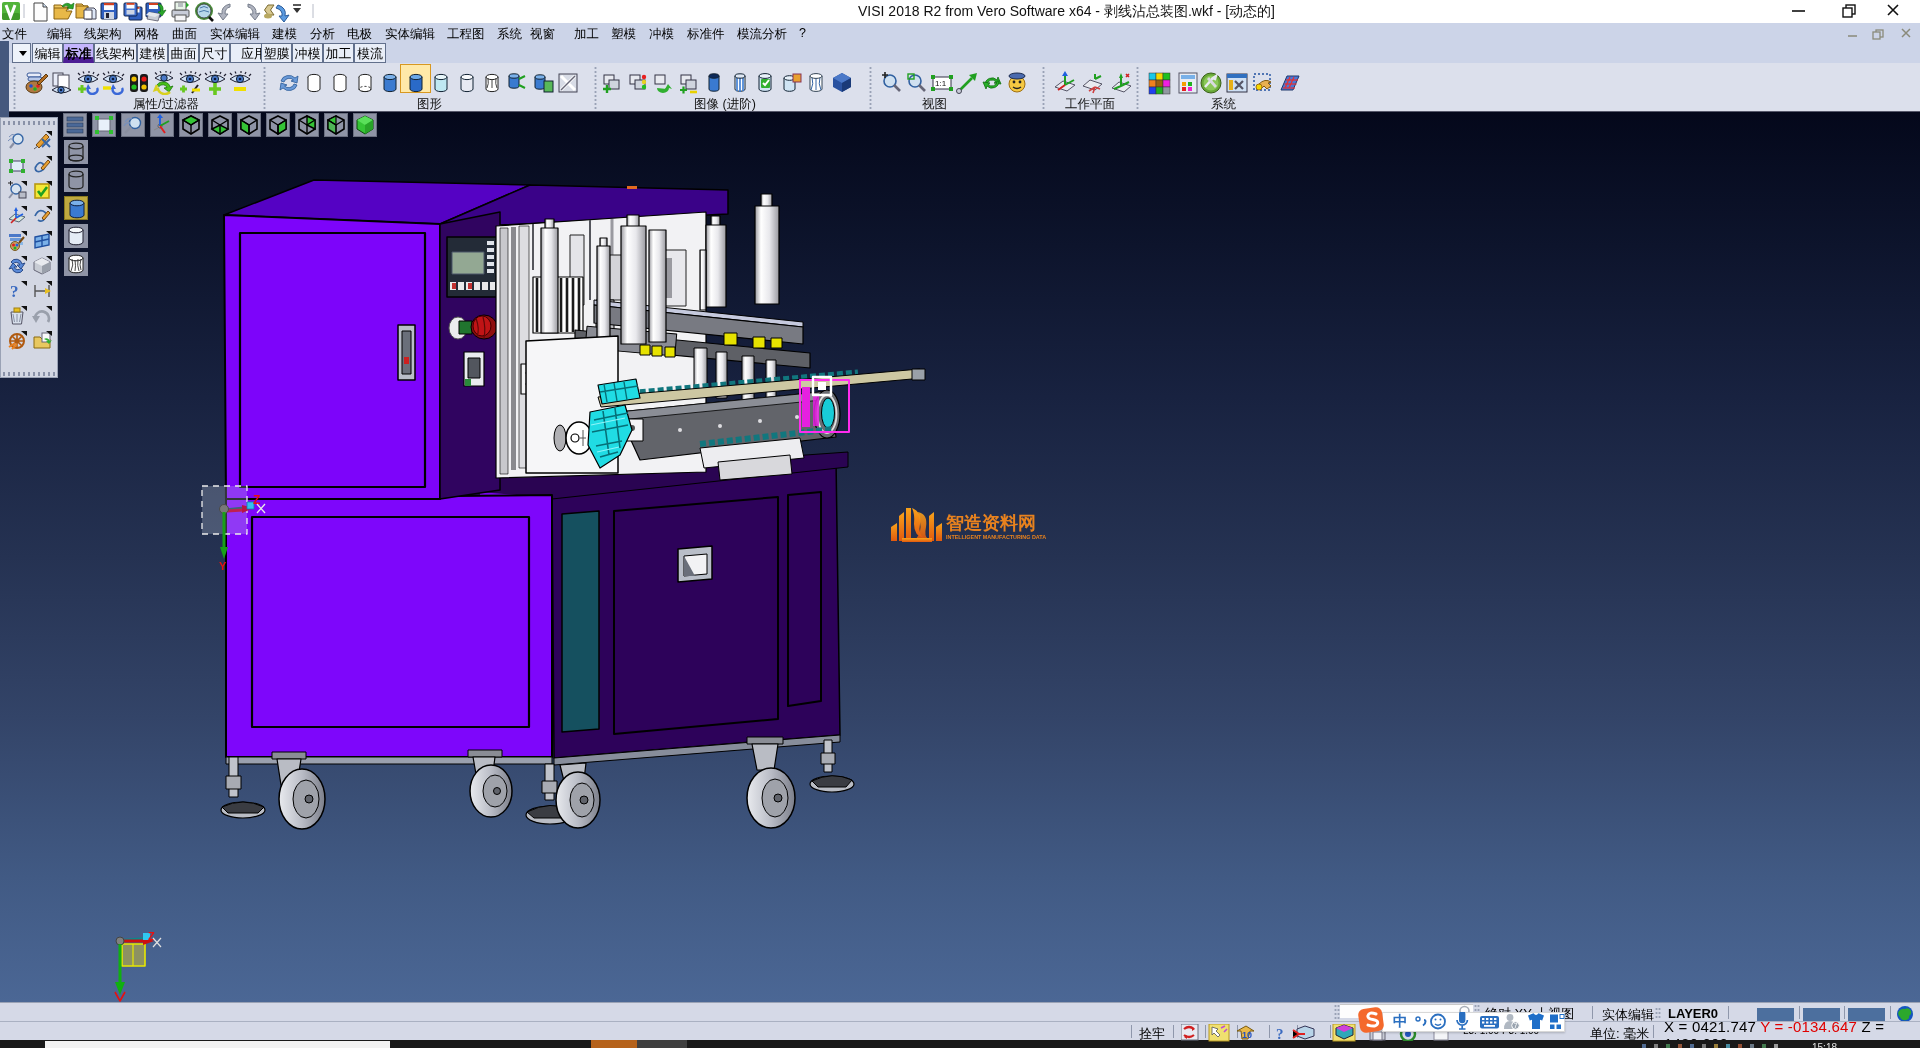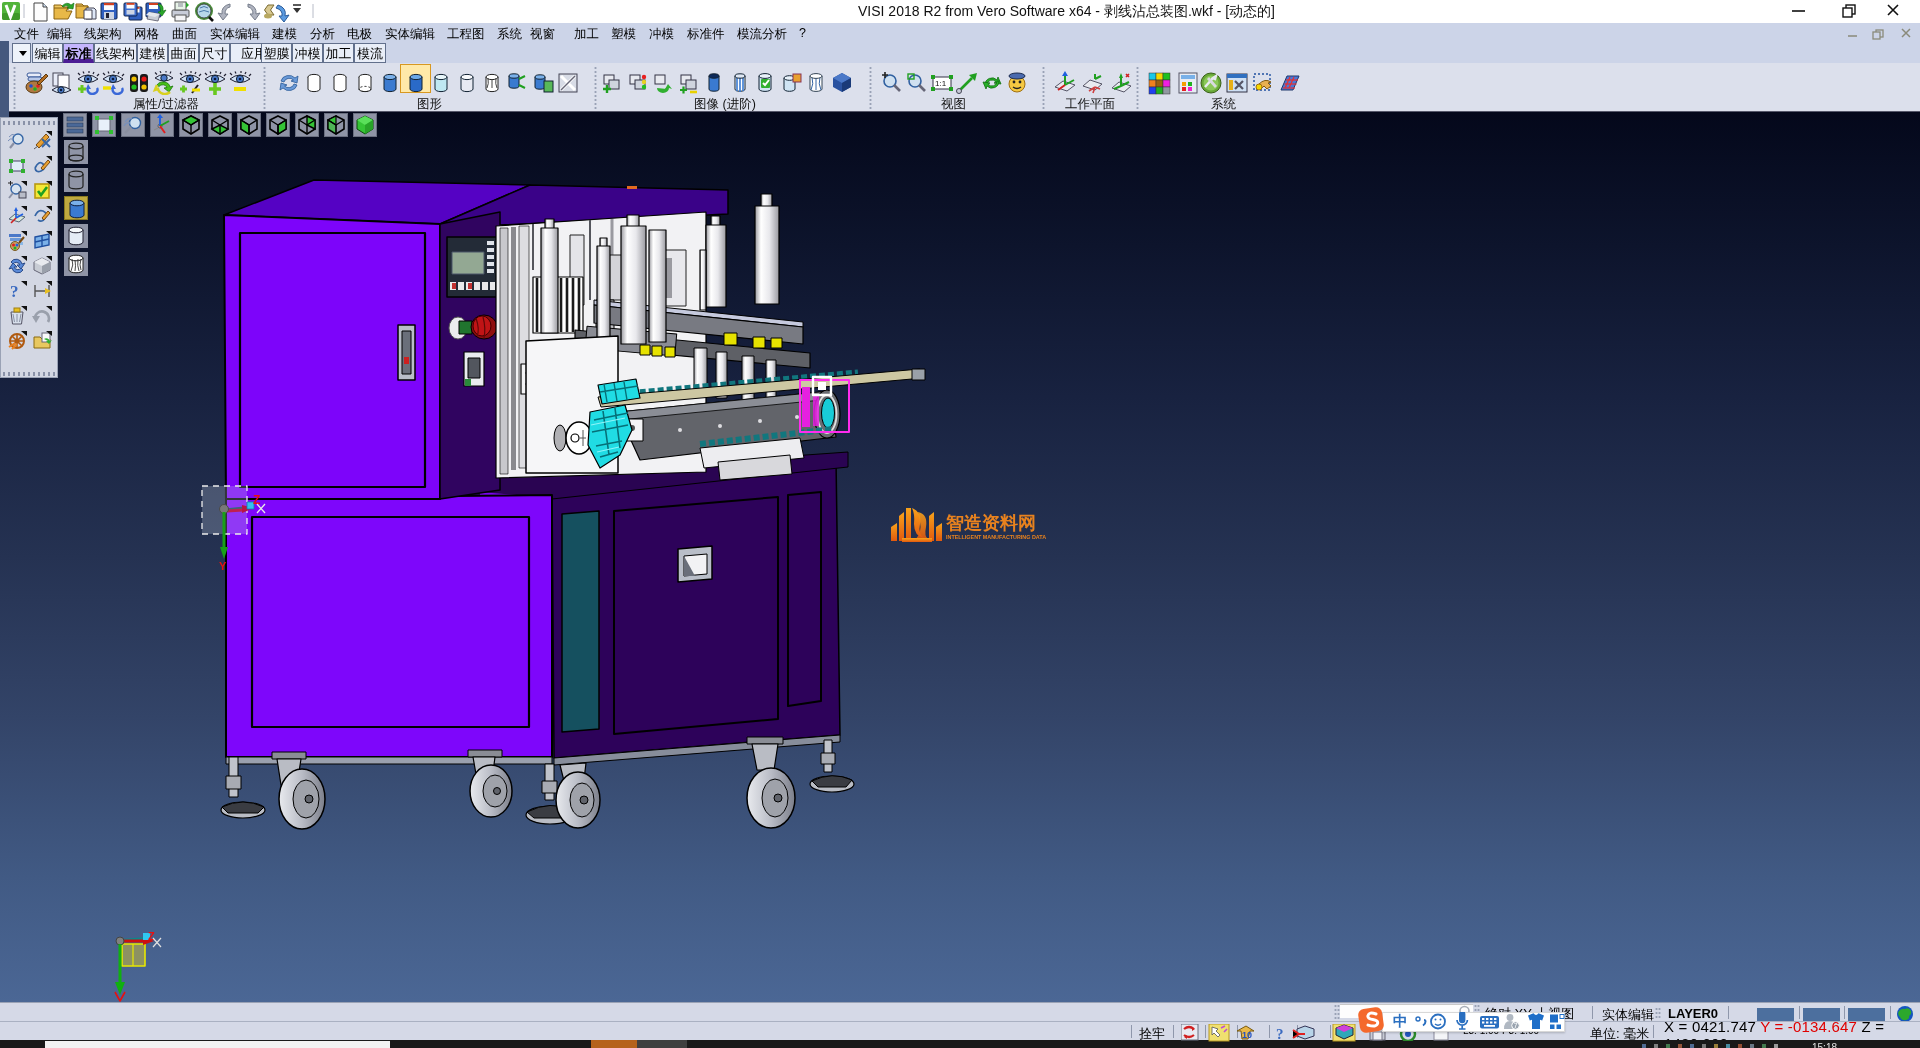--- a/index.html
+++ b/index.html
@@ -4,21 +4,21 @@
 <style>
 *{margin:0;padding:0;box-sizing:border-box;}
 html,body{width:1920px;height:1048px;overflow:hidden;font-family:"Liberation Sans",sans-serif;background:#fff;}
 .abs{position:absolute;}
 #titlebar{position:absolute;left:0;top:0;width:1920px;height:23px;background:#ffffff;}
 #title-text{position:absolute;left:858px;top:3px;font-size:14px;color:#111;white-space:nowrap;}
 #menubar{position:absolute;left:0;top:23px;width:1920px;height:19px;background:#ccd4e8;font-size:12.5px;color:#000;}
 #menubar span{position:absolute;top:3px;}
 #tabrow{position:absolute;left:0;top:42px;width:1920px;height:21px;background:#ccd4e8;}
 .tab{position:absolute;top:1px;height:20px;border:1px solid #62708c;background:#e9eef8;font-size:13px;color:#000;text-align:center;line-height:19px;white-space:nowrap;overflow:visible;}
-.tab.sel{background:#c4b5fd;font-weight:bold;border-bottom:4px solid #4c1d95;}
+.tab.sel{background:#c4b5fd;font-weight:bold;border-bottom:6px solid #4c1d95;}
 #toolbar{position:absolute;left:0;top:63px;width:1920px;height:49px;background:#dce0ec;border-bottom:1px solid #56586a;}
 .glabel{position:absolute;top:33px;font-size:12.5px;color:#111;white-space:nowrap;}
 .gsep{position:absolute;top:3px;height:44px;width:3px;background-image:radial-gradient(circle,#9aa2b6 1px,transparent 1.2px);background-size:3px 4px;}
 .ticon{position:absolute;top:8px;width:24px;height:24px;}
 #viewport{position:absolute;left:0;top:112px;width:1920px;height:890px;background:linear-gradient(180deg,#04081b 0%,#0d142c 15%,#182240 32%,#253252 50%,#334468 68%,#415a84 86%,#4b6795 100%);}
 #statusbar{position:absolute;left:0;top:1002px;width:1920px;height:38px;background:#d5d9e7;border-top:1px solid #9aa2b5;font-size:13px;color:#000;}
 #statusbar .r1{position:absolute;top:0;height:19px;}
 #statusbar .r2{position:absolute;top:19px;height:19px;}
 #sb-divider{position:absolute;top:1021px;left:0;width:1920px;height:1px;background:#aab1c2;}
 #taskbar{position:absolute;left:0;top:1040px;width:1920px;height:8px;background:#191919;}
@@ -86,21 +86,21 @@
 
  <svg class="abs" style="left:1780px;top:0" width="140" height="23" viewBox="0 0 140 23">
   <line x1="12" y1="11" x2="25" y2="11" stroke="#111" stroke-width="1.6"></line>
   <rect x="66" y="5" width="9" height="9" fill="none" stroke="#111" stroke-width="1.4"></rect>
   <rect x="63" y="8" width="9" height="9" fill="#fff" stroke="#111" stroke-width="1.4"></rect>
   <path d="M108 5 L118 15 M118 5 L108 15" stroke="#111" stroke-width="1.6"></path>
  </svg>
 </div>
 
 <div id="menubar">
- <span style="left:14px">文件</span>
+ <span style="left:2px">文件</span>
     <span style="left:47px">编辑</span>
     <span style="left:84px">线架构</span>
  <span style="left:134px">网格</span>
     <span style="left:172px">曲面</span>
     <span style="left:210px">实体编辑</span>
  <span style="left:272px">建模</span>
     <span style="left:310px">分析</span>
     <span style="left:347px">电极</span>
  <span style="left:385px">实体编辑</span>
     <span style="left:447px">工程图</span>
@@ -142,21 +142,21 @@
 <div id="toolbar">
  <div class="gsep" style="left:13px"></div>
  <div class="gsep" style="left:263px"></div>
  <div class="gsep" style="left:594px"></div>
  <div class="gsep" style="left:869px"></div>
  <div class="gsep" style="left:1042px"></div>
  <div class="gsep" style="left:1136px"></div>
  <div class="glabel" style="left:133px">属性/过滤器</div>
  <div class="glabel" style="left:417px">图形</div>
  <div class="glabel" style="left:694px">图像 (进阶)</div>
- <div class="glabel" style="left:941px">视图</div>
+ <div class="glabel" style="left:922px">视图</div>
  <div class="glabel" style="left:1065px">工作平面</div>
  <div class="glabel" style="left:1211px">系统</div>
  <div id="ticons">
 
   <svg class="ticon" style="left:25px" viewBox="0 0 24 24">
         <rect x="2" y="2" width="14" height="4" rx="2" fill="#e8ecf8" stroke="#3a5a9a"></rect>
         <rect x="3" y="6" width="14" height="4" rx="2" fill="#b8c8e8" stroke="#3a5a9a"></rect>
         <ellipse cx="9" cy="16" rx="8" ry="6" fill="#b07840" stroke="#5a3a10"></ellipse>
         <circle cx="6" cy="15" r="1.8" fill="#2050d0"></circle>
         <circle cx="10" cy="18" r="1.8" fill="#20b020"></circle>

